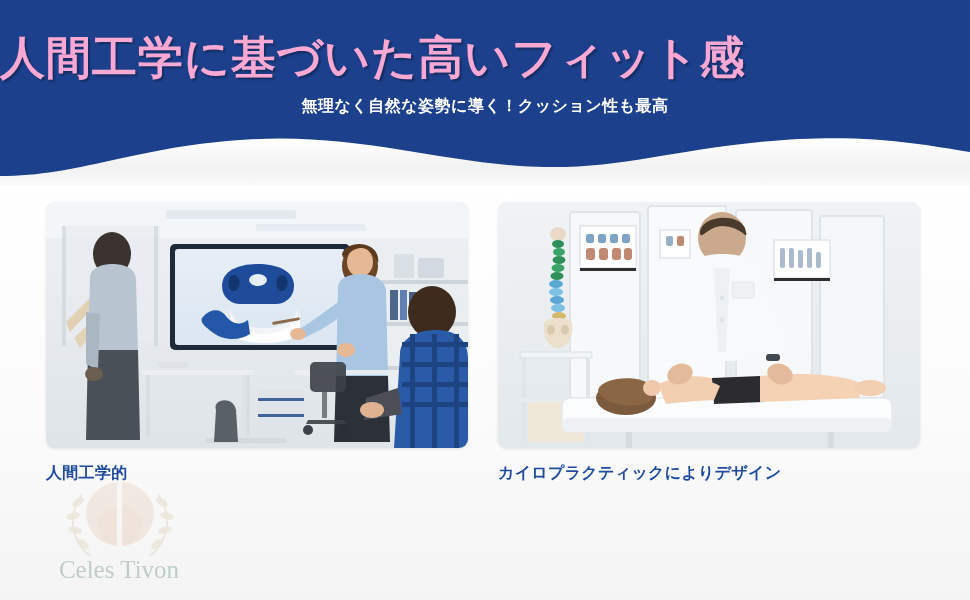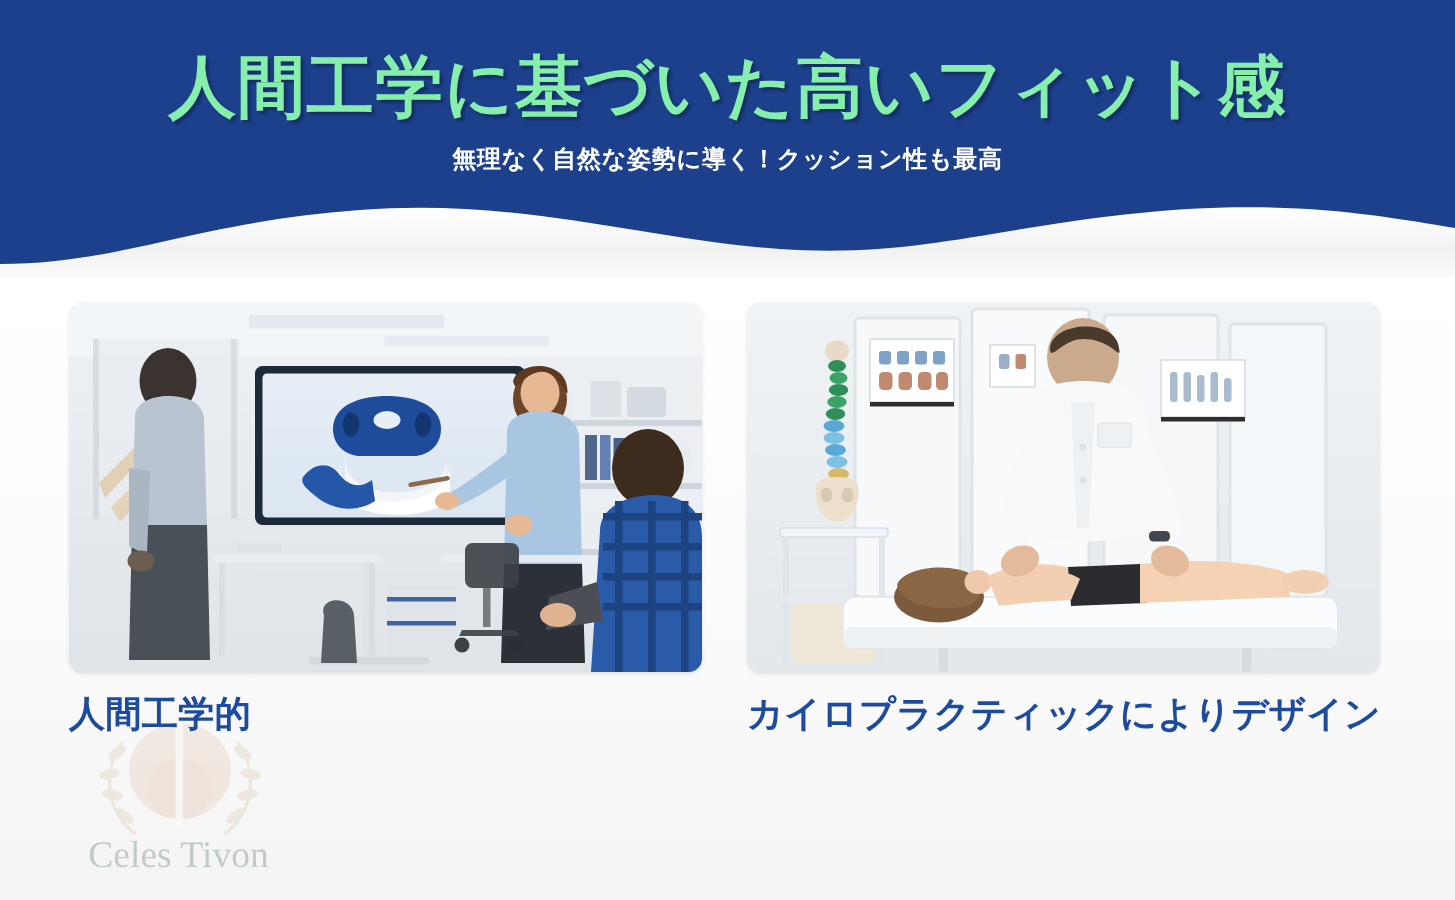--- a/index.html
+++ b/index.html
@@ -10,22 +10,22 @@
   }
   .banner{position:relative;width:970px;height:600px;overflow:hidden;background:#ffffff;}
 
   
   .header{
     position:absolute;left:0;top:0;width:970px;height:200px;
     background:#1c408c;overflow:hidden;
   }
   .header-wave{position:absolute;left:0;bottom:0;width:970px;height:70px;display:block;}
   .title{
-    position:absolute;left:0;top:28px;width:970px;text-align:center;
-    color:#86efac;font-size:45px;font-weight:bold;letter-spacing:1px;
+    position:absolute;left:0;top:28px;width:970px;text-align:left;
+    color:#f9a8d4;font-size:45px;font-weight:bold;letter-spacing:1px;
     text-shadow:2px 2px 2px rgba(0,0,0,.30);
     white-space:nowrap;
   }
   .subtitle{
     position:absolute;left:0;top:96px;width:970px;text-align:center;
     color:#ffffff;font-size:16px;font-weight:bold;letter-spacing:.5px;
     white-space:nowrap;
   }
 
   
@@ -47,21 +47,21 @@
   .card-left{left:46px;}
   .card-right{left:498px;}
 
   .photo{
     position:relative;width:422px;height:246px;border-radius:9px;overflow:hidden;
     background:#e8ecef;box-shadow:0 1px 3px rgba(0,0,0,.10);
   }
   .photo svg{display:block;width:422px;height:246px;}
 
   .cap-head{
-    margin-top:16px;font-size:24px;font-weight:bold;color:#1d4b9e;
+    margin-top:16px;font-size:16px;font-weight:bold;color:#1d4b9e;
     letter-spacing:.3px;white-space:nowrap;line-height:1.1;
   }
   .cap-body{
     margin-top:8px;font-size:16px;color:#1c1c1c;line-height:1.5;
     letter-spacing:.2px;
   }
   .cap-body span{display:block;white-space:nowrap;}
 </style>
 </head>
 <body>

